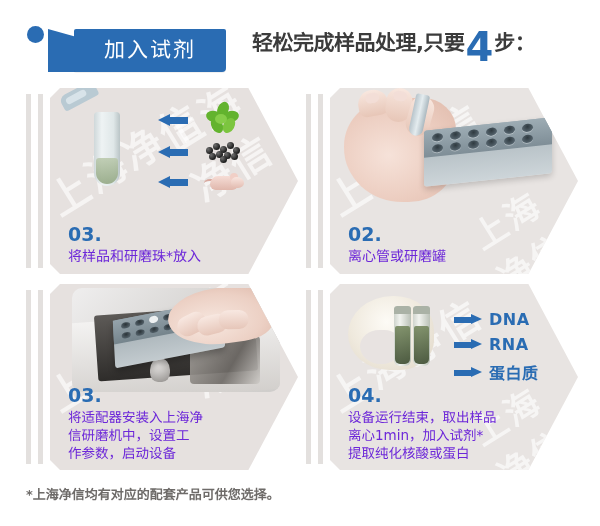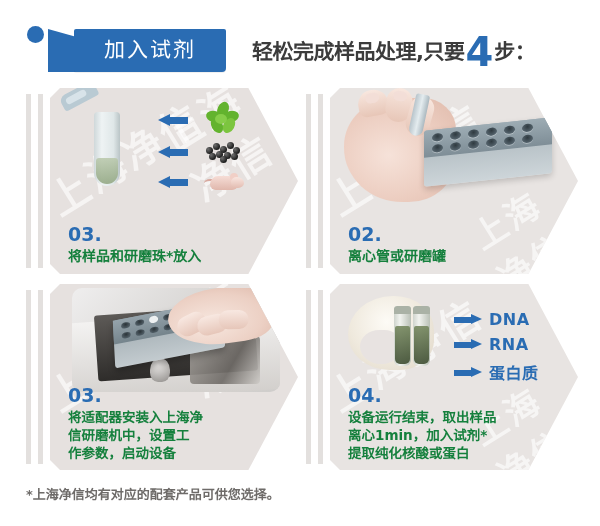--- a/index.html
+++ b/index.html
@@ -54,21 +54,21 @@
     color: #ffffff;
     font-size: 21px;
     letter-spacing: 2px;
     font-family: "DejaVu Sans", "Liberation Sans", sans-serif;
   }
   .headline {
     position: absolute;
     left: 252px; top: 30px;
     height: 44px;
     display: flex;
-    align-items: center;
+    align-items: flex-start;
     white-space: nowrap;
   }
   .headline-a, .headline-c {
     font-size: 21px;
     font-weight: bold;
     color: #3b3b3b;
     letter-spacing: -0.5px;
     line-height: 26px;
   }
   .headline-num {
@@ -141,24 +141,24 @@
   }
   .step-no {
     color: #2a6cb3;
     font-size: 19px;
     font-weight: bold;
     line-height: 21px;
     margin-bottom: 2px;
     font-family: "DejaVu Sans", "Liberation Sans", sans-serif;
   }
   .desc-line {
-    color: #15803d;
+    color: #6d28d9;
     font-size: 14px;
     line-height: 19px;
-    font-weight: bold;
+    font-weight: normal;
     white-space: nowrap;
   }
   .card.c3 .desc-line, .card.c4 .desc-line { font-size: 13.5px; line-height: 18px; }
 
   
   .art1 {
     position: absolute;
     left: 8px; top: 6px;
     width: 230px; height: 108px;
   }

